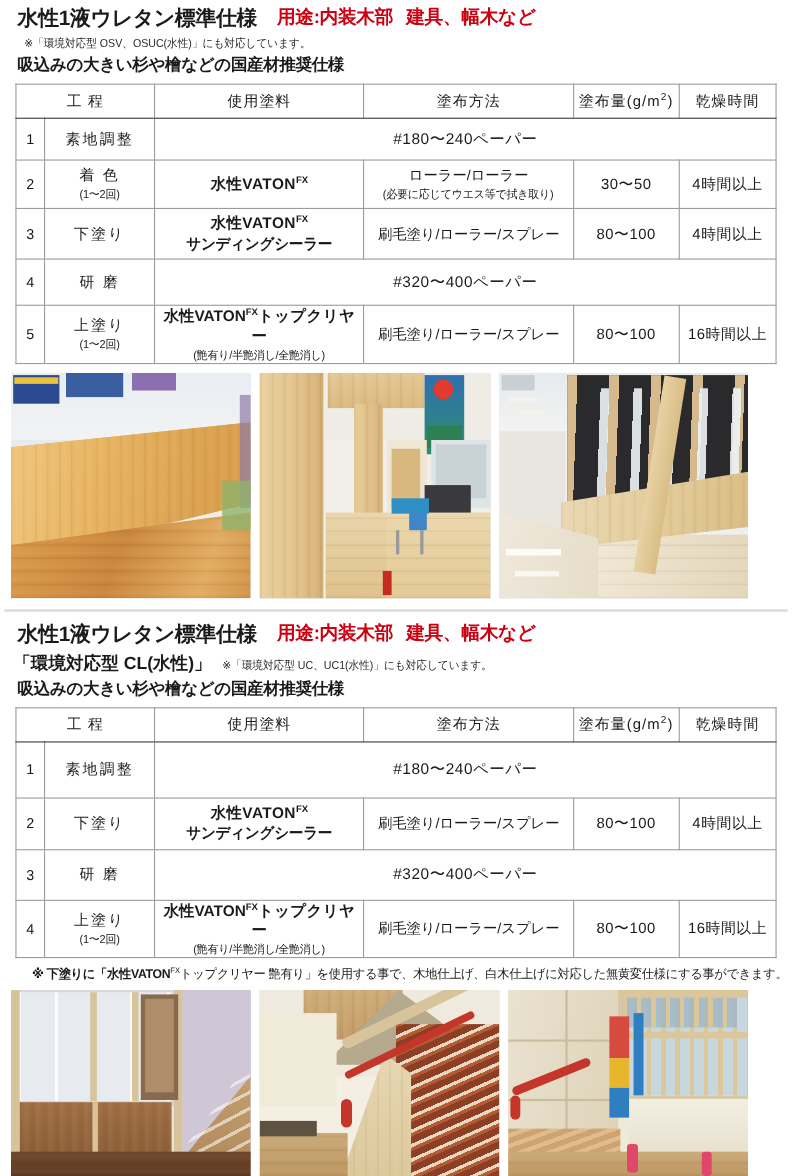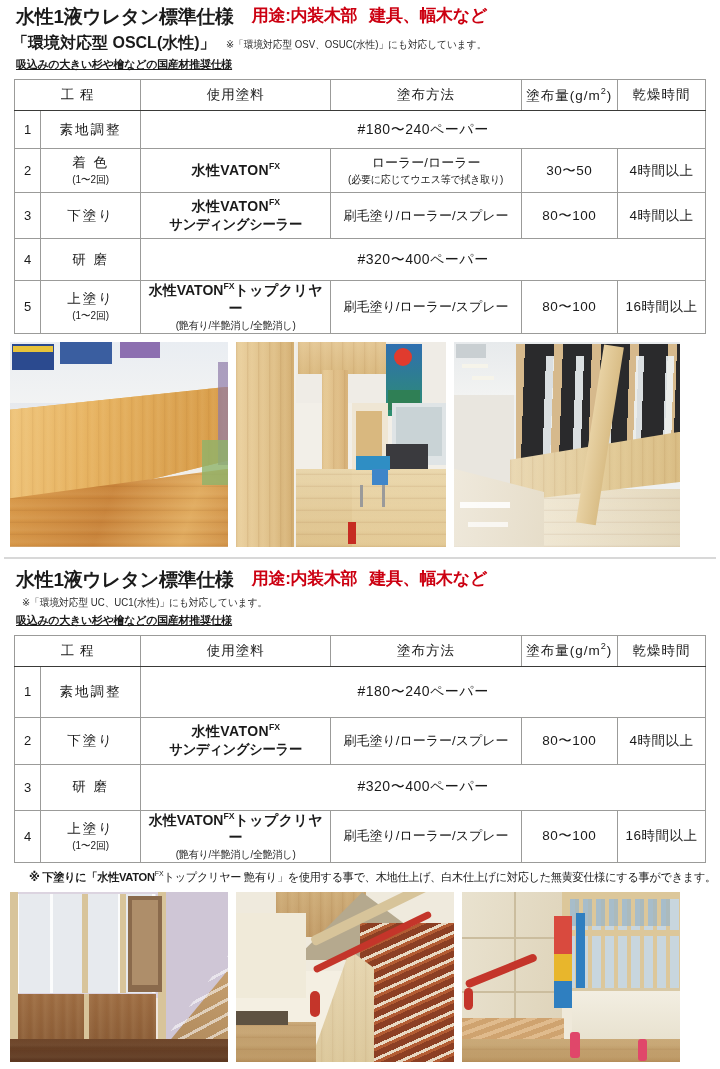--- a/index.html
+++ b/index.html
@@ -56,25 +56,24 @@
   .hdr-note {
     font-size: 10.5px;
     color: #2a2a2a;
     margin-left: 10px;
     transform: scaleX(0.92);
     transform-origin: left center;
   }
   .hdr-line3 {
     padding-left: 16px;
     margin-top: 3px;
-    font-size: 11px;
+    font-size: 15px;
     font-weight: bold;
     letter-spacing: -0.3px;
     white-space: nowrap;
-    text-decoration: underline;
   }
 
   
   table.spec {
     border-collapse: collapse;
     table-layout: fixed;
     margin-left: 14px;
     border: 1.6px solid #3a3a38;
   }
   table.spec td, table.spec th {
@@ -185,21 +184,20 @@
 <body>
 
 <div class="section" style="padding-top:4px;">
 
   <div class="hdr-line1">
     <span class="hdr-title">水性1液ウレタン標準仕様</span>
     <span class="hdr-usage"><span>用途:内装木部</span><span class="gap"></span><span>建具、幅木など</span></span>
   </div>
 
   <div class="hdr-line2">
-    <span class="hdr-type">「環境対応型 OSCL(水性)」</span>
     <span class="hdr-note">※「環境対応型 OSV、OSUC(水性)」にも対応しています。</span>
   </div>
 
   <div class="hdr-line3">吸込みの大きい杉や檜などの国産材推奨仕様</div>
 
   <table class="spec" style="margin-top:7px; width:692px;">
     <colgroup>
       <col style="width:26px">
         <col style="width:100px">
         <col style="width:190px">
@@ -358,20 +356,21 @@
 <div class="divider" style="margin-top:10px;"></div>
 
 <div class="section" style="padding-top:8px;">
 
   <div class="hdr-line1">
     <span class="hdr-title">水性1液ウレタン標準仕様</span>
     <span class="hdr-usage"><span>用途:内装木部</span><span class="gap"></span><span>建具、幅木など</span></span>
   </div>
 
   <div class="hdr-line2">
+    <span class="hdr-type">「環境対応型 CL(水性)」</span>
     <span class="hdr-note">※「環境対応型 UC、UC1(水性)」にも対応しています。</span>
   </div>
 
   <div class="hdr-line3">吸込みの大きい杉や檜などの国産材推奨仕様</div>
 
   <table class="spec" style="margin-top:7px; width:692px;">
     <colgroup>
       <col style="width:26px">
         <col style="width:100px">
         <col style="width:190px">

